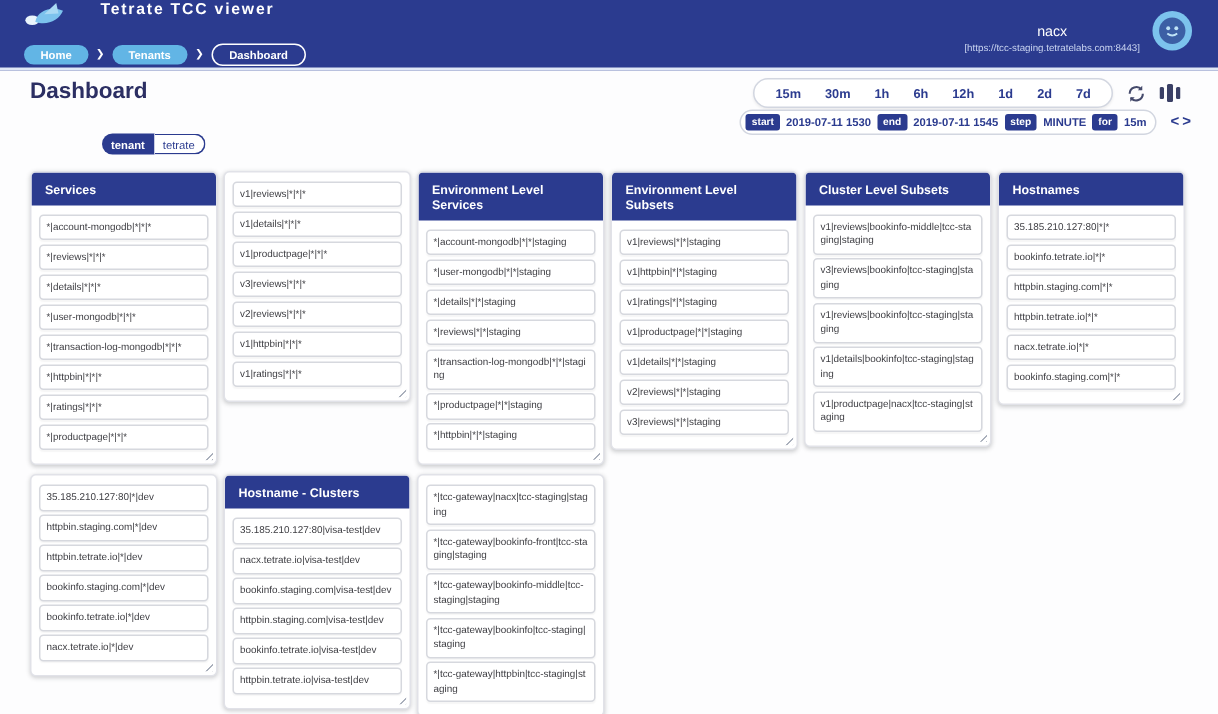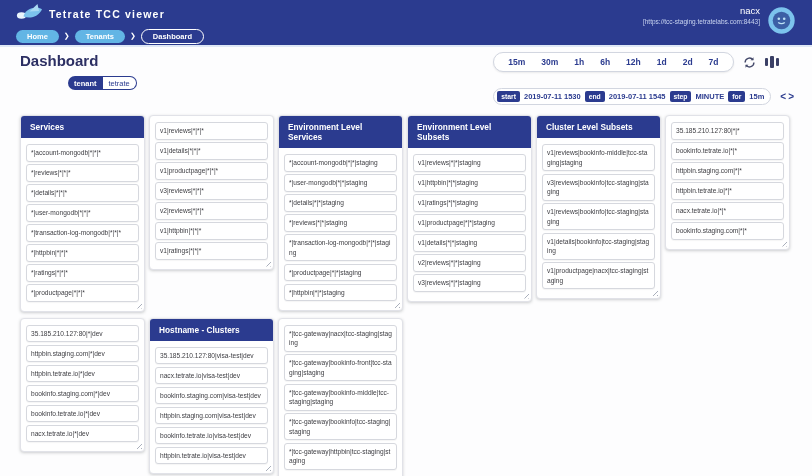--- a/index.html
+++ b/index.html
@@ -13,52 +13,52 @@
   .screen { width: 812px; height: 476px; position: relative; }
 
   
   .navbar {
     background: #2b3b8f;
     height: 47px;
     padding: 0 16px;
     position: relative;
     border-bottom: 2px solid #dfe8f6;
   }
-  .nav-top { height: 27px; display: flex; align-items: center; gap: 3px; }
+  .nav-top { height: 27px; display: flex; gap: 21px; }
   .app-title {
     color: #ffffff; font-size: 10.5px; font-weight: bold; letter-spacing: 1.2px;
   }
   .nav-crumbs { height: 18px; display: flex; align-items: center; gap: 5px; }
   .crumb {
     font-size: 7.5px; font-weight: bold; color: #fff;
     padding: 2px 11px; border-radius: 9px; cursor: pointer; line-height: 1.2;
   }
   .crumb.filled { background: #62b5e5; }
   .crumb.outlined { background: transparent; border: 1px solid #ffffff; }
   .crumb-sep { color: #fff; font-size: 7px; font-weight: bold; }
-  .user-block { position: absolute; right: 52px; top: 5px; text-align: right; }
+  .user-block { position: absolute; right: 52px; top: 16px; text-align: center; }
   .user-name { color: #ffffff; font-size: 9.5px; }
   .user-url { color: #c9d4f0; font-size: 6.5px; margin-top: 2px; }
   .avatar-wrap { position: absolute; right: 17px; top: 7px; cursor: pointer; }
 
   
   .main { padding: 5px 16px 0 20px; }
   .page-head { display: flex; justify-content: space-between; align-items: flex-start; }
   .page-title { color: #2c2f63; font-size: 15px; font-weight: bold; }
-  .tenant-badge { display: inline-flex; margin-top: 7px; font-size: 7.5px; padding-left: 48px; }
+  .tenant-badge { display: inline-flex; margin-top: 20px; font-size: 7.5px; padding-left: 48px; }
   .tenant-key {
     background: #2b3b8f; color: #fff; font-weight: bold;
     padding: 2.5px 6px; border-radius: 7px 0 0 7px;
   }
   .tenant-val {
     color: #2b3b8f; border: 1px solid #2b3b8f; border-left: none;
     padding: 1.5px 6px; border-radius: 0 7px 7px 0; background: #fff;
   }
 
-  .toolbar { display: flex; flex-direction: column; align-items: flex-start; gap: 16px; }
+  .toolbar { display: flex; flex-direction: column; align-items: center; gap: 1px; }
   .tb-row { display: flex; align-items: center; gap: 9px; }
   .ranges {
     display: flex; align-items: center; background: #fff;
     border: 1px solid #d2d6e0; border-radius: 12px; padding: 1px 6px;
     box-shadow: 0 1px 2px rgba(0,0,0,.08);
   }
   .range-btn {
     background: none; border: none; color: #2b3b8f; font-weight: bold;
     font-size: 8.5px; padding: 3px 8px; cursor: pointer;
     font-family: inherit;
@@ -256,20 +256,21 @@
       <div class="card-item">v1|reviews|bookinfo-middle|tcc-staging|staging</div>
             <div class="card-item">v3|reviews|bookinfo|tcc-staging|staging</div>
             <div class="card-item">v1|reviews|bookinfo|tcc-staging|staging</div>
             <div class="card-item">v1|details|bookinfo|tcc-staging|staging</div>
             <div class="card-item">v1|productpage|nacx|tcc-staging|staging</div>
             <span class="grip"></span>
     </div>
   </section>
 
   <section class="card">
+    <header class="card-head">Hostnames</header>
     <div class="card-body">
       <div class="card-item">35.185.210.127:80|*|*</div>
             <div class="card-item">bookinfo.tetrate.io|*|*</div>
             <div class="card-item">httpbin.staging.com|*|*</div>
             <div class="card-item">httpbin.tetrate.io|*|*</div>
             <div class="card-item">nacx.tetrate.io|*|*</div>
             <div class="card-item">bookinfo.staging.com|*|*</div>
             <span class="grip"></span>
     </div>
   </section>

